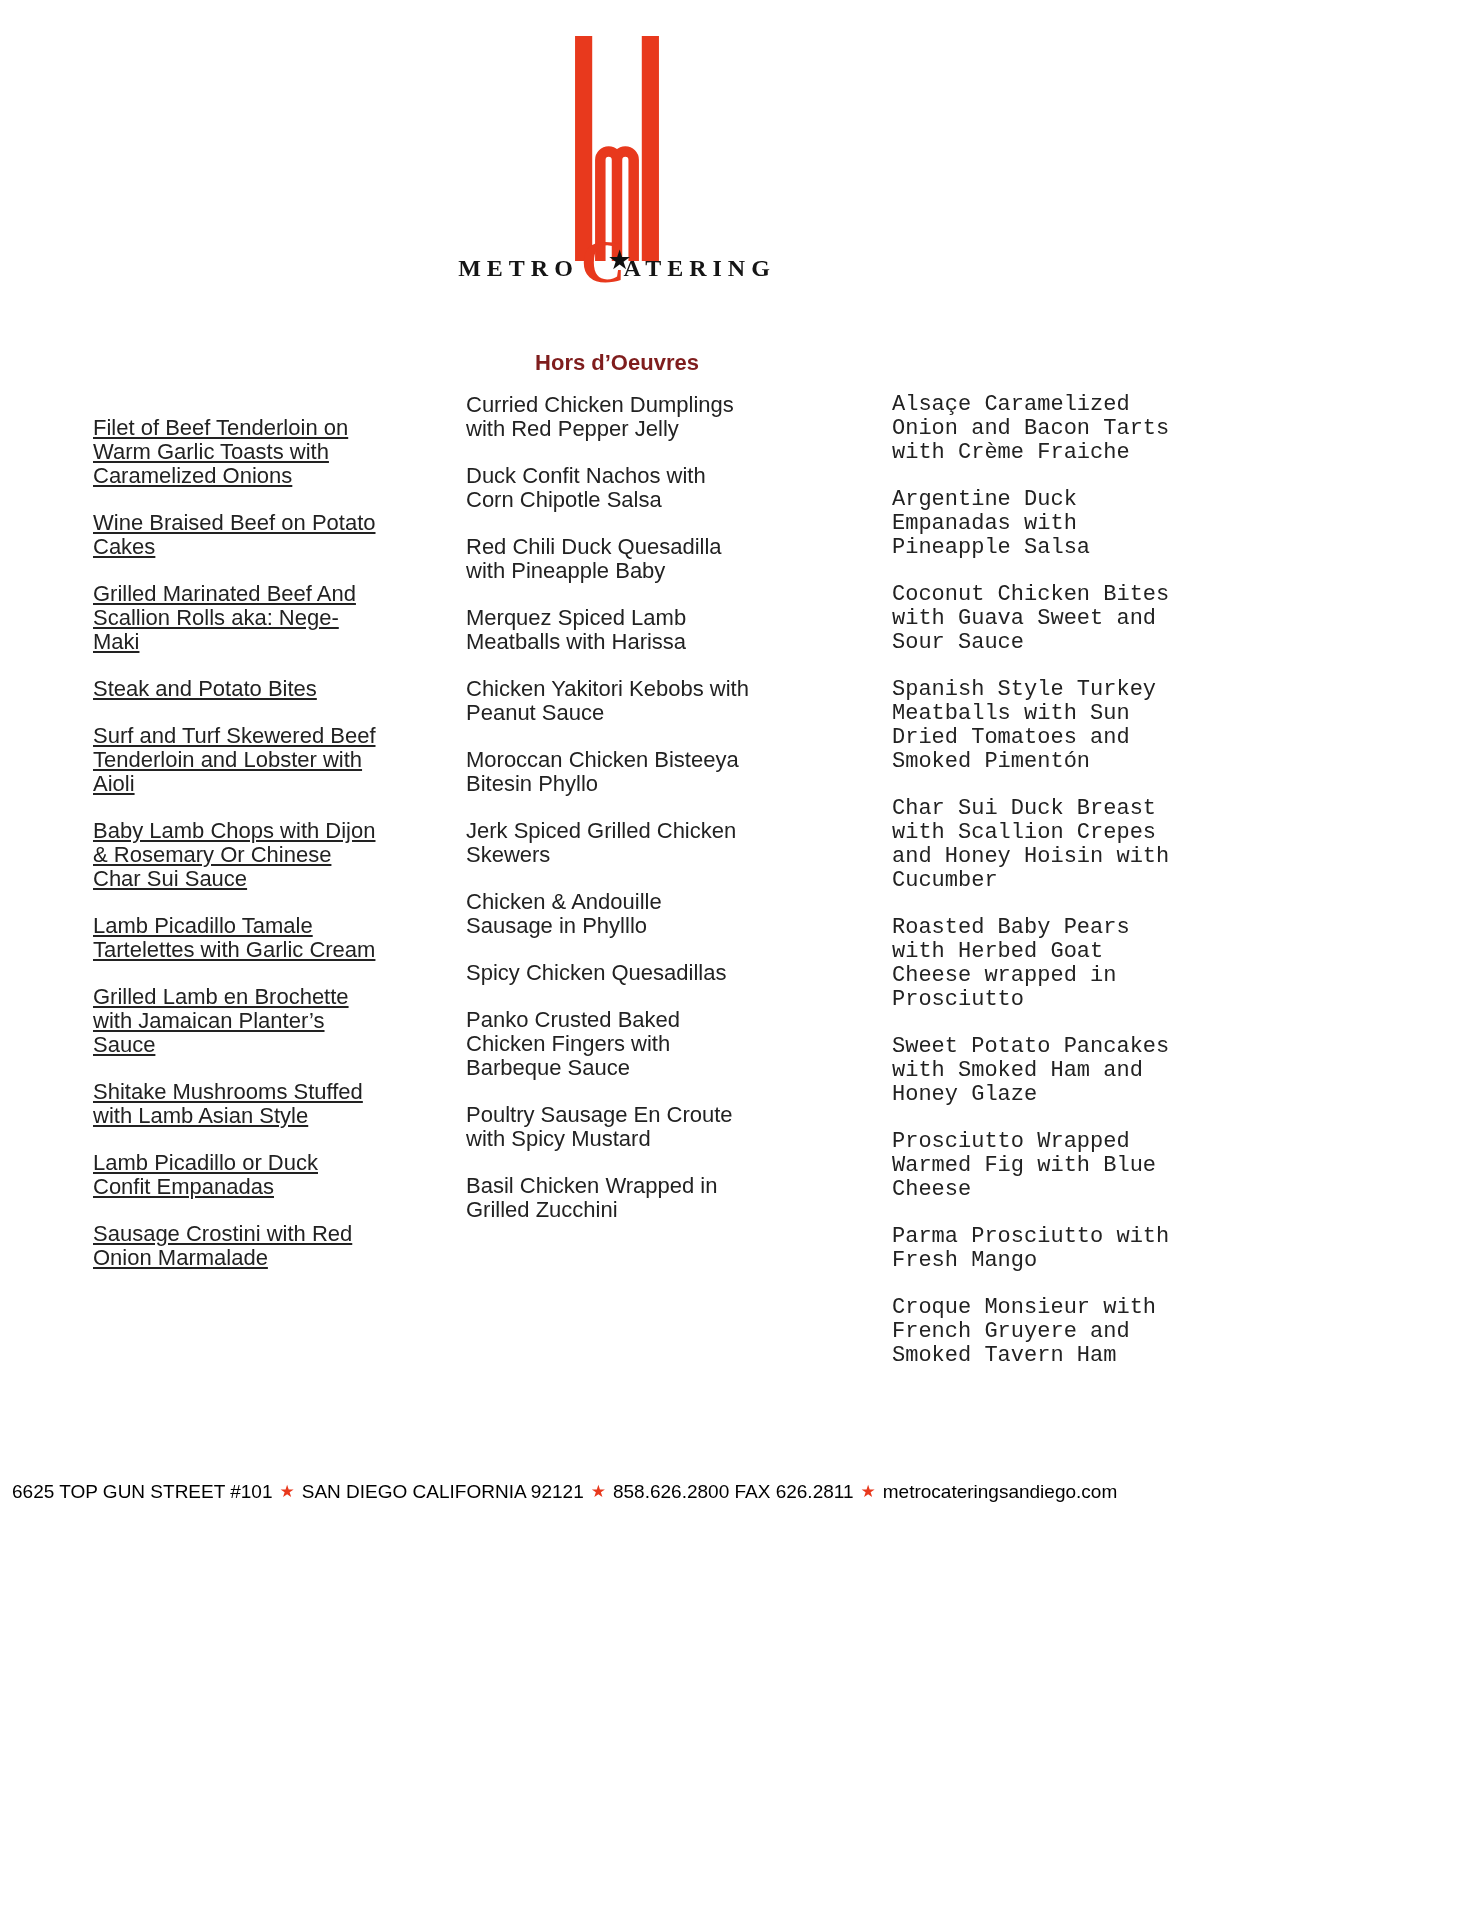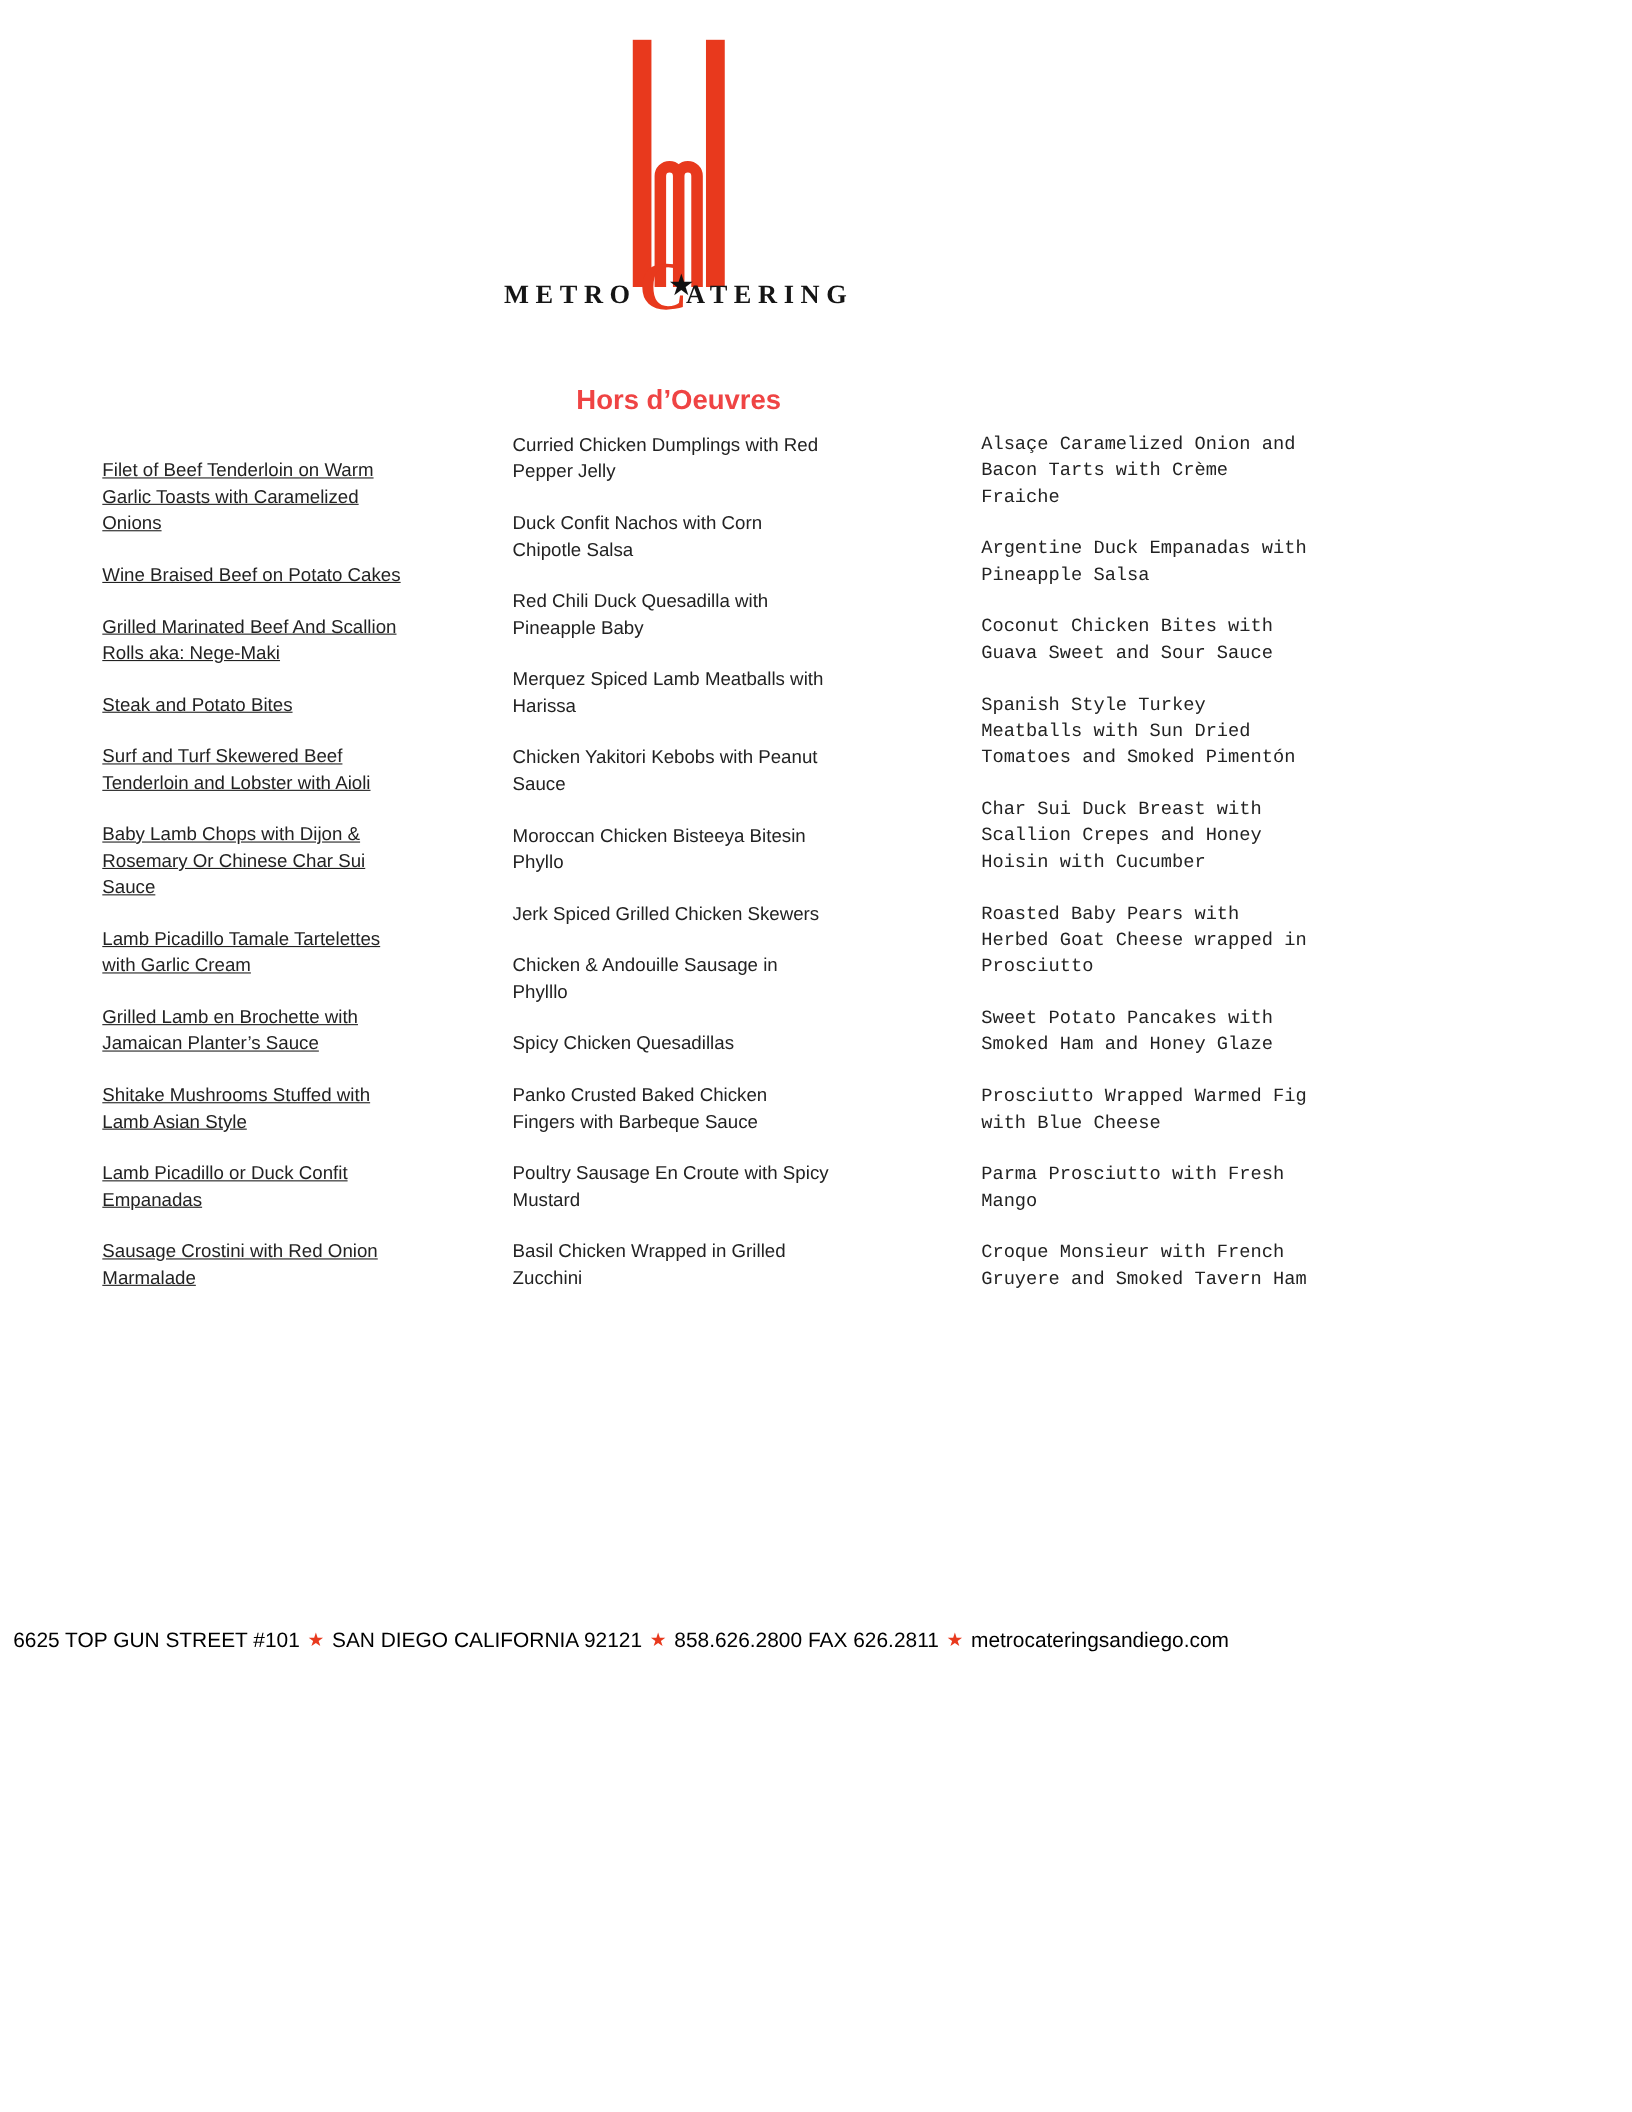--- a/index.html
+++ b/index.html
@@ -23,24 +23,24 @@
     position:relative; display:inline-block; font-size:62px; line-height:0.9;
     color:var(--accent); margin:0 -2px 0 2px; vertical-align:-6px;
   }
   .logo-star{
     position:absolute; right:-6px; top:46%; transform:translateY(-50%);
     font-size:27px; color:#101010; font-family:"DejaVu Sans", sans-serif;
   }
 
   .title{
     position:absolute; top:350px; left:0; width:100%; text-align:center;
-    font-size:25px; font-weight:bold; color:#ef4444;
+    font-size:22px; font-weight:bold; color:#7f1d1d;
   }
 
-  .col{position:absolute; font-size:17px; line-height:24px; color:#222;}
+  .col{position:absolute; font-size:22px; line-height:24px; color:#222;}
   .col p{margin:0 0 23px 0;}
   .col1{left:93px;  top:416px; width:286px;text-decoration:underline;}
   .col2{left:466px; top:393px; width:288px;}
   .col3{left:892px; top:393px; width:300px;font-family:Liberation Mono, monospace;}
 
   .footer{
     position:absolute; top:1481px; left:12px; width:100%; text-align:left;
     font-size:19px; color:#000; white-space:nowrap;
   }
   .footer .star{

